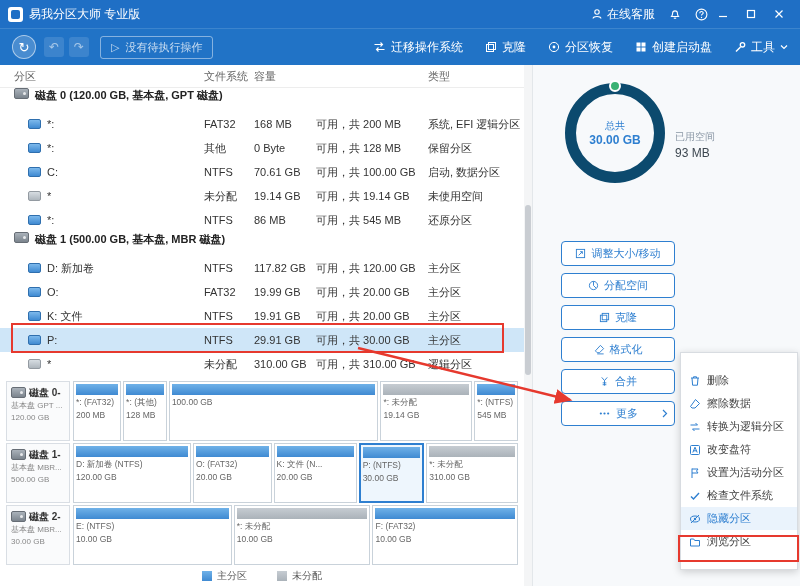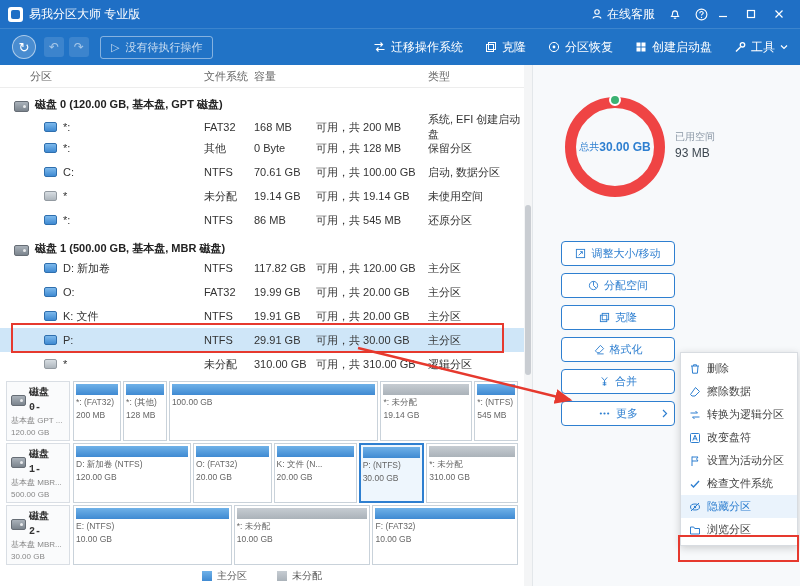--- a/index.html
+++ b/index.html
@@ -27,61 +27,61 @@
   .left{width:524px;position:relative;background:#fff;overflow:hidden;}
   .vscroll{width:8px;background:#f4f5f6;position:relative;}
   .vthumb{position:absolute;left:1px;width:6px;top:140px;height:170px;border-radius:3px;background:#c9cdd2;}
   .sidebar{flex:1;background:#f7f9fb;border-left:1px solid #e3e7ea;position:relative;}
 
   
   .grid-row{display:grid;grid-template-columns:190px 50px 62px 112px auto;align-items:center;padding-left:14px;font-size:11px;}
   .thead{height:22px;color:#666;border-bottom:1px solid #ededed;}
   .row{height:24px;color:#333;}
   .row.sel{background:#cfe6f8;}
-  .diskrow{height:24px;display:flex;align-items:flex-end;padding-left:14px;font-size:11px;font-weight:bold;color:#222;gap:6px;}
-  .c1{display:flex;align-items:center;gap:6px;padding-left:14px;margin-left:16px;}
+  .diskrow{height:24px;display:flex;align-items:flex-start;padding-left:14px;font-size:11px;font-weight:bold;color:#222;gap:6px;}
+  .c1{display:flex;align-items:center;gap:6px;padding-left:14px;}
   .pic{display:inline-block;width:13px;height:10px;border-radius:2px;background:linear-gradient(#7db9ec,#3f8ad2);border:1px solid #2f6fae;box-sizing:border-box;flex:0 0 auto;}
   .pic.gray{background:linear-gradient(#d7dde2,#aeb6bd);border-color:#939aa1;}
   .dic{display:inline-block;width:15px;height:11px;border-radius:2px;background:linear-gradient(#aab2ba,#7b848d);border:1px solid #666d75;box-sizing:border-box;position:relative;flex:0 0 auto;}
   .dic::after{content:"";position:absolute;right:2px;top:3px;width:3px;height:3px;border-radius:50%;background:#e8eaec;}
 
   
   .maps{padding-top:3px;}
   .dm{display:flex;gap:3px;margin:2px 6px;height:60px;}
   .dm-info{width:64px;border:1px solid #d9dee4;background:#fafbfc;padding:3px 4px;font-size:8px;color:#888;line-height:1.5;box-sizing:border-box;overflow:hidden;}
-  .dm-info .nm{font-size:10px;color:#333;font-weight:bold;display:flex;align-items:center;gap:3px;font-family:Liberation Mono, monospace;}
+  .dm-info .nm{font-size:10px;color:#333;font-weight:bold;display:flex;align-items:center;gap:3px;}
   .dm-bar{flex:1;display:flex;gap:2px;}
   .seg{border:1px solid #c9d2da;padding:2px;box-sizing:border-box;overflow:hidden;background:#fff;}
   .seg .strip{height:11px;}
   .seg.primary .strip{background:linear-gradient(#6fb1e8,#3f8ad2);}
   .seg.unalloc .strip{background:linear-gradient(#c6ccd2,#aab2b9);}
   .seg .sl{font-size:8.5px;color:#666;line-height:1.35;margin-top:2px;white-space:nowrap;}
   .seg.selseg{border:2px solid #2e7fd0;background:#eef6fd;}
 
   .legend{position:absolute;bottom:0;left:0;right:0;height:22px;background:#fff;display:flex;align-items:center;justify-content:center;gap:30px;font-size:10px;color:#555;}
   .lg{display:flex;align-items:center;gap:5px;}
   .lg-sq{width:10px;height:10px;display:inline-block;}
   .lg-sq.blue{background:linear-gradient(#6fb1e8,#3f8ad2);}
   .lg-sq.gray{background:linear-gradient(#c6ccd2,#aab2b9);}
 
   
   .usage{height:176px;position:relative;}
-  .donut{position:absolute;left:32px;top:32px;width:100px;height:100px;border-radius:50%;border:11px solid #ef4444;box-sizing:border-box;display:flex;flex-direction:row;align-items:center;justify-content:center;}
+  .donut{position:absolute;left:32px;top:18px;width:100px;height:100px;border-radius:50%;border:11px solid #0c4a6e;box-sizing:border-box;display:flex;flex-direction:column;align-items:center;justify-content:center;}
   .donut .t1{font-size:10px;color:#2e7fd0;}
   .donut .t2{font-size:12px;color:#2e7fd0;font-weight:bold;}
   .gdot{position:absolute;left:50%;top:-14px;transform:translateX(-50%);width:8px;height:8px;border-radius:50%;background:#3bb273;border:2px solid #fff;}
   .ulegend{position:absolute;left:142px;top:24px;line-height:1.5;}
   .ulegend .l1{font-size:10px;color:#8a97a5;margin-top:40px;}
   .ulegend .l2{font-size:12px;color:#3d4750;}
   .sbtn{width:114px;height:25px;margin:0 0 7px 28px;border:1px solid #2e7fd0;border-radius:4px;background:#fff;color:#2e7fd0;font-size:11px;display:flex;align-items:center;justify-content:center;gap:5px;position:relative;box-sizing:border-box;cursor:default;}
   .sbtn svg{flex:0 0 auto;}
   .chev{position:absolute;right:6px;top:7px;}
 
   
-  .ctx{position:absolute;left:680px;top:352px;width:118px;background:#fff;border:1px solid #d8dce1;box-shadow:0 2px 8px rgba(0,0,0,.18);z-index:40;padding:4px 0;box-sizing:border-box;}
+  .ctx{position:absolute;left:680px;top:352px;width:118px;background:#fff;border:1px solid #d8dce1;box-shadow:0 2px 8px rgba(0,0,0,.18);z-index:40;padding:16px 0;box-sizing:border-box;}
   .ctx-item{height:23px;display:flex;align-items:center;gap:6px;padding:0 6px 0 8px;font-size:11px;color:#444;cursor:default;}
   .ctx-item.hl{background:#eaf3fc;color:#2e7fd0;}
   .mi{display:inline-flex;width:12px;height:12px;flex:0 0 auto;}
 
   
   .anno{position:absolute;border:2px solid #e6392e;z-index:60;pointer-events:none;box-sizing:border-box;}
   .arrow{position:absolute;z-index:60;pointer-events:none;}
   svg.ic{display:block;}
 </style>
 </head>
@@ -199,21 +199,21 @@
       </div>
 
       <div class="grid-row row">
         <span class="c1">
             <span class="pic"></span>
             <span>*:</span>
           </span>
         <span>FAT32</span>
         <span>168 MB</span>
         <span>可用，共 200 MB</span>
-        <span>系统, EFI 创建启动盘</span>
+        <span>系统, EFI 逻辑分区</span>
       </div>
       <div class="grid-row row">
         <span class="c1">
             <span class="pic"></span>
             <span>*:</span>
           </span>
         <span>其他</span>
         <span>0 Byte</span>
         <span>可用，共 128 MB</span>
         <span>保留分区</span>

